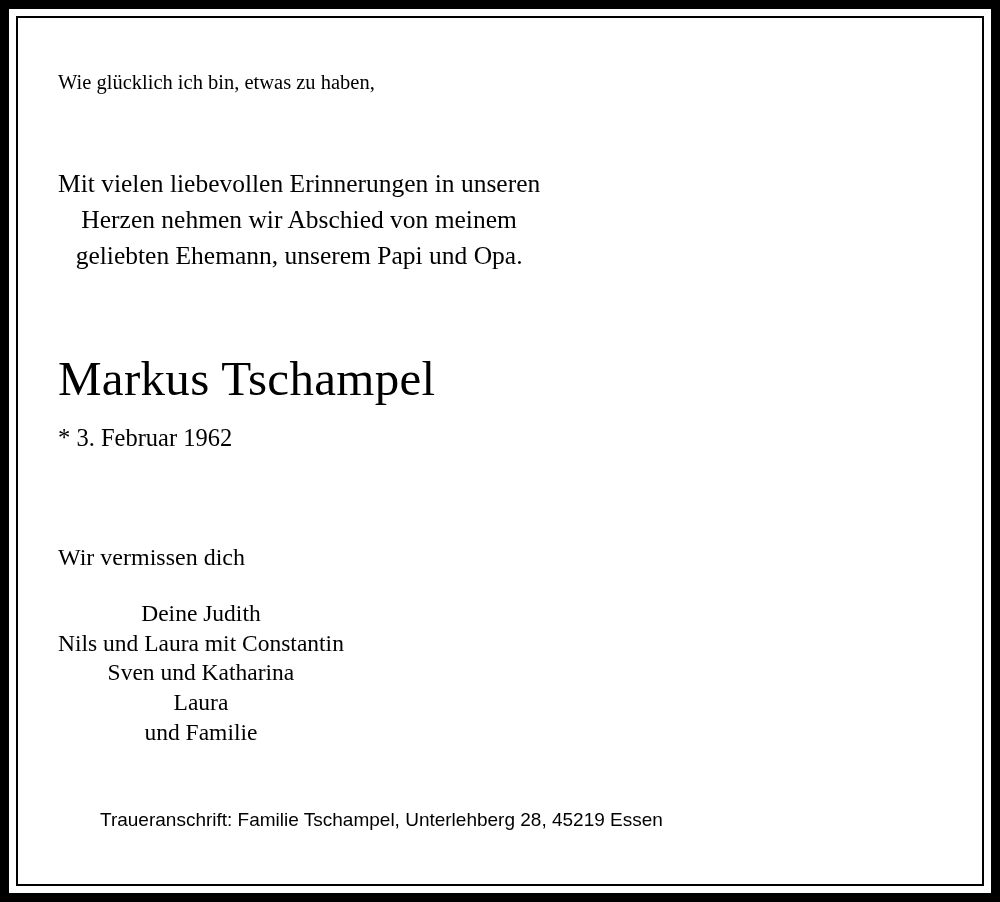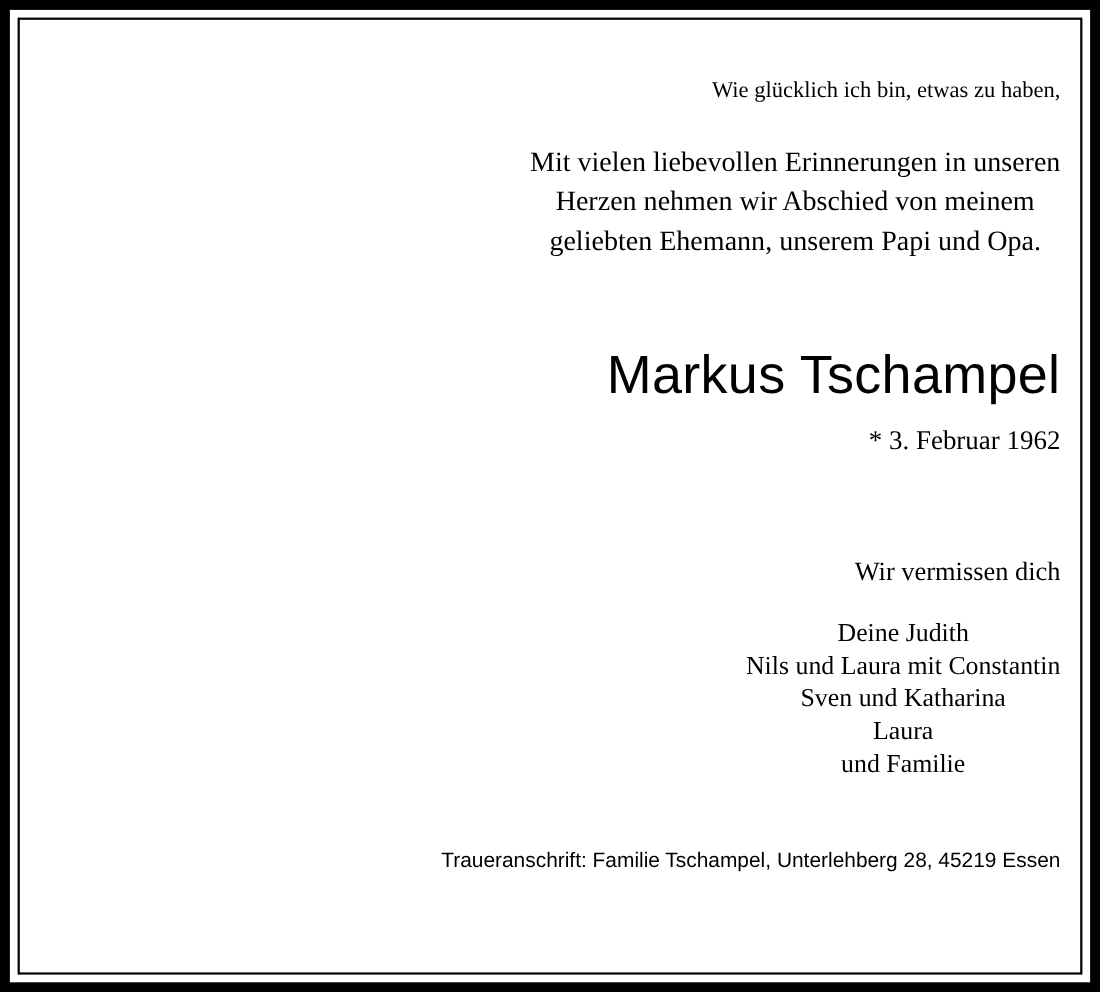--- a/index.html
+++ b/index.html
@@ -20,48 +20,48 @@
     height: 902px;
     background: #ffffff;
     border: 9px solid #000000;
     padding: 7px;
   }
   .obituary-inner {
     box-sizing: border-box;
     width: 100%;
     height: 100%;
     border: 2px solid #000000;
-    padding: 26px 18px 20px 40px;
+    padding: 26px 62px 20px 40px;
     display: flex;
     flex-direction: column;
-    align-items: flex-end;
+    align-items: flex-start;
     text-align: center;
   }
 
   .quote {
     margin-top: 24px;
     font-size: 20.5px;
     line-height: 1.45;
     font-family: "Liberation Serif", serif;
   }
   .quote div { white-space: nowrap; }
 
   .message {
-    margin-top: 31px;
+    margin-top: 68px;
     font-size: 25.5px;
     line-height: 1.42;
   }
   .message div { white-space: nowrap; }
 
   .name {
     margin-top: 78px;
     font-size: 49px;
     letter-spacing: 0.3px;
     line-height: 1.1;
-    font-family: Liberation Sans, sans-serif;
+    font-family: Liberation Serif, serif;
   }
 
   .dates {
     margin-top: 18px;
     font-size: 24.5px;
     display: flex;
     justify-content: center;
     gap: 84px;
   }
   .dates span { white-space: nowrap; }

